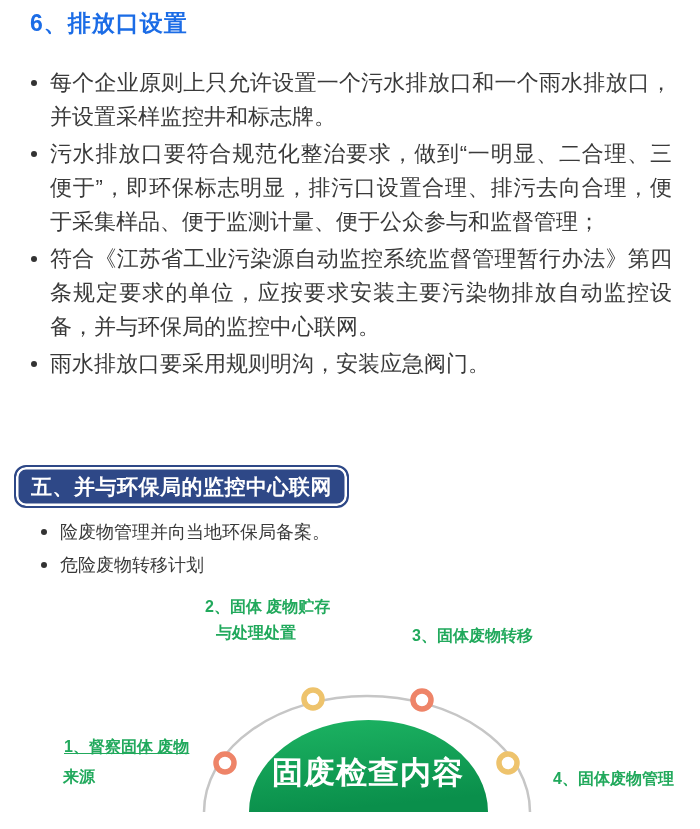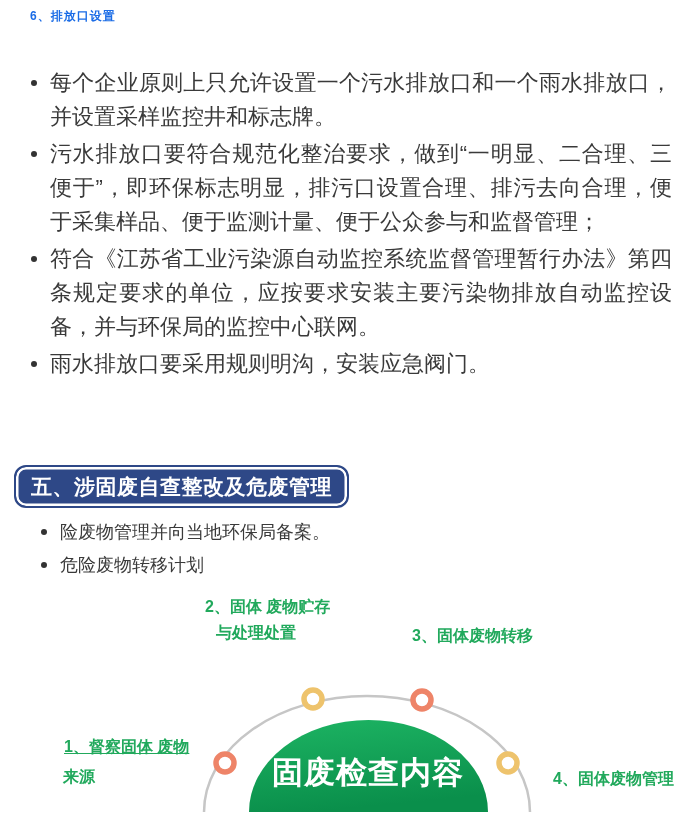--- a/index.html
+++ b/index.html
@@ -8,21 +8,21 @@
     background: #ffffff;
     position: relative;
     overflow: hidden;
     font-family: "Liberation Sans", "DejaVu Sans", sans-serif;
   }
 
   
   .sec6-title {
     position: absolute; left: 30px; top: 8px;
     margin: 0;
-    font-size: 12px; font-weight: bold;
+    font-size: 23px; font-weight: bold;
     color: #1b6ce6;
     letter-spacing: 1px;
     text-align: right;
   }
 
   
   .blist { list-style: none; margin: 0; padding: 0; position: absolute; }
   .blist li {
     position: relative;
     padding-left: 22px;
@@ -93,21 +93,21 @@
   <h1 class="sec6-title">6、排放口设置</h1>
 
   <ul class="blist list1">
     <li>每个企业原则上只允许设置一个污水排放口和一个雨水排放口，并设置采样监控井和标志牌。</li>
     <li>污水排放口要符合规范化整治要求，做到“一明显、二合理、三便于”，即环保标志明显，排污口设置合理、排污去向合理，便于采集样品、便于监测计量、便于公众参与和监督管理；</li>
     <li>符合《江苏省工业污染源自动监控系统监督管理暂行办法》第四条规定要求的单位，应按要求安装主要污染物排放自动监控设备，并与环保局的监控中心联网。</li>
     <li>雨水排放口要采用规则明沟，安装应急阀门。</li>
   </ul>
 
   <div class="badge">
-    <span class="badge-label">五、涉固废自查整改及危废管理</span>
+    <span class="badge-label">五、并与环保局的监控中心联网</span>
   </div>
 
   <ul class="blist list2">
     <li>险废物管理并向当地环保局备案。</li>
     <li>危险废物转移计划</li>
   </ul>
 
   <div class="diagram">
 
     <svg width="700" height="244" viewBox="0 0 700 244">

